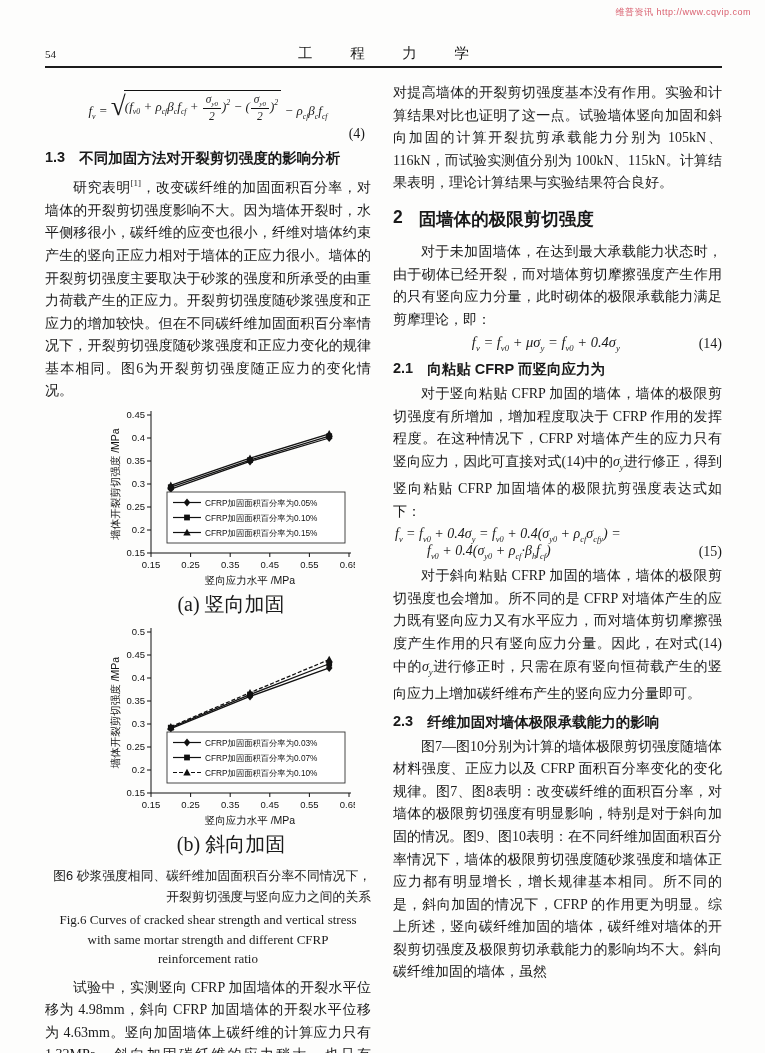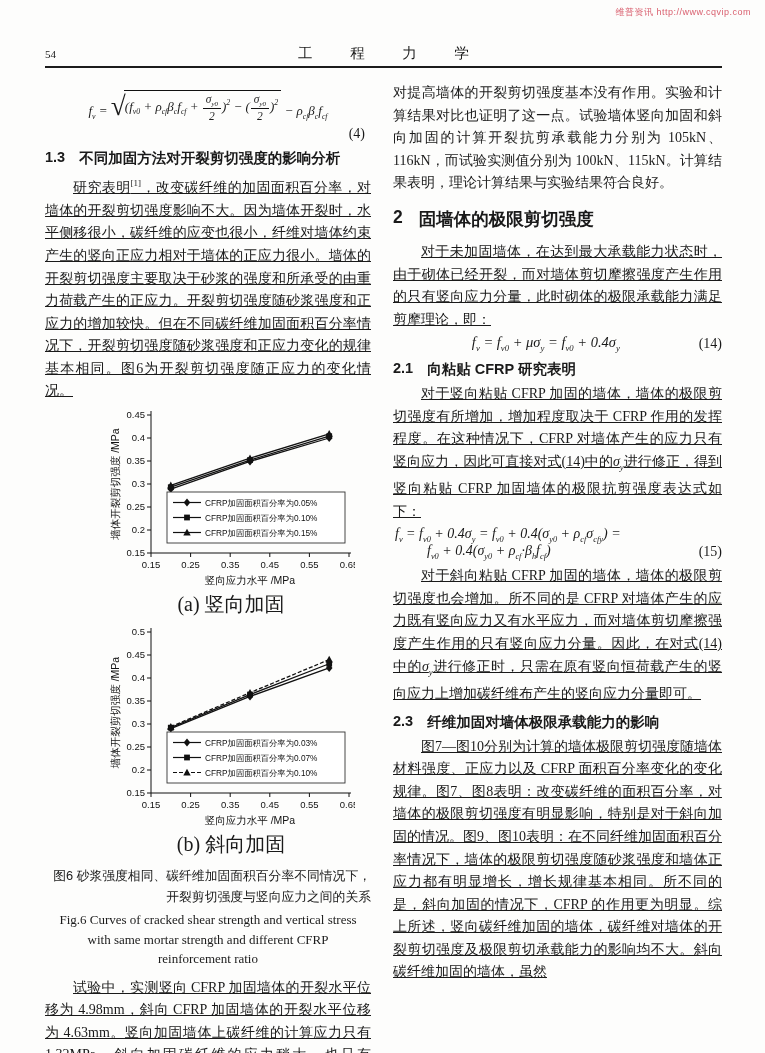--- a/index.html
+++ b/index.html
@@ -22,21 +22,21 @@
     font-size:14.5px; letter-spacing:17px; padding-left:17px;
   }
   .header-rule { border-bottom:2.5px solid #1c1c1c; margin-top:2px; }
   .columns { display:flex; gap:22px; margin-top:14px; }
   .col { width:327px; }
   .col.right { width:330px; }
   p.body-text {
     font-size:14px; line-height:22.6px; text-align:justify;
     text-justify:inter-ideograph;
   }
-  .indent { text-indent:2em;text-decoration:underline; }
+  .indent { text-indent:2em; }
   sup.ref { font-size:9px; }
   .mvar { font-family:"Liberation Serif",serif; font-style:italic; }
   .mvar sub { font-size:0.62em; }
 
   
   .h-sub {
     font-family:"Liberation Sans","DejaVu Sans",sans-serif;
     font-size:14.5px; font-weight:bold; margin:7px 0 4px; display:flex;
   }
   .h-sub .h-label { margin-right:14px; }
@@ -260,21 +260,21 @@
 
       <p class="body-text indent">对于未加固墙体，在达到最大承载能力状态时，由于砌体已经开裂，而对墙体剪切摩擦强度产生作用的只有竖向应力分量，此时砌体的极限承载能力满足剪摩理论，即：</p>
 
       <div class="eqrow">
         <div class="eqbody math">f<sub>v</sub> = f<sub>v0</sub> + μσ<sub>y</sub> = f<sub>v0</sub> + 0.4σ<sub>y</sub></div>
         <div class="eqnum">(14)</div>
       </div>
 
       <h3 class="h-sub">
         <span class="h-label">2.1</span>
-        <span>向粘贴 CFRP 研究表明</span>
+        <span>向粘贴 CFRP 而竖向应力为</span>
       </h3>
 
       <p class="body-text indent"><span>对于竖向粘贴 CFRP 加固的墙体，墙体的极限剪切强度有所增加，增加程度取决于 CFRP 作用的发挥程度。在这种情况下，CFRP 对墙体产生的应力只有竖向应力，因此可直接对式(14)中的</span><i class="mvar"><span>σ</span><sub>y</sub></i><span>进行修正，得到竖向粘贴 CFRP 加固墙体的极限抗剪强度表达式如下：</span></p>
 
       <div class="eq15">
         <div class="math l1">f<sub>v</sub> = f<sub>v0</sub> + 0.4σ<sub>y</sub> = f<sub>v0</sub> + 0.4(σ<sub>y0</sub> + ρ<sub>cf</sub>σ<sub>cfy</sub>) =</div>
         <div class="l2row">
           <div class="math l2">f<sub>v0</sub> + 0.4(σ<sub>y0</sub> + ρ<sub>cf</sub>·β<sub>h</sub>f<sub>cf</sub>)</div>
           <div class="eqnum">(15)</div>
         </div>

